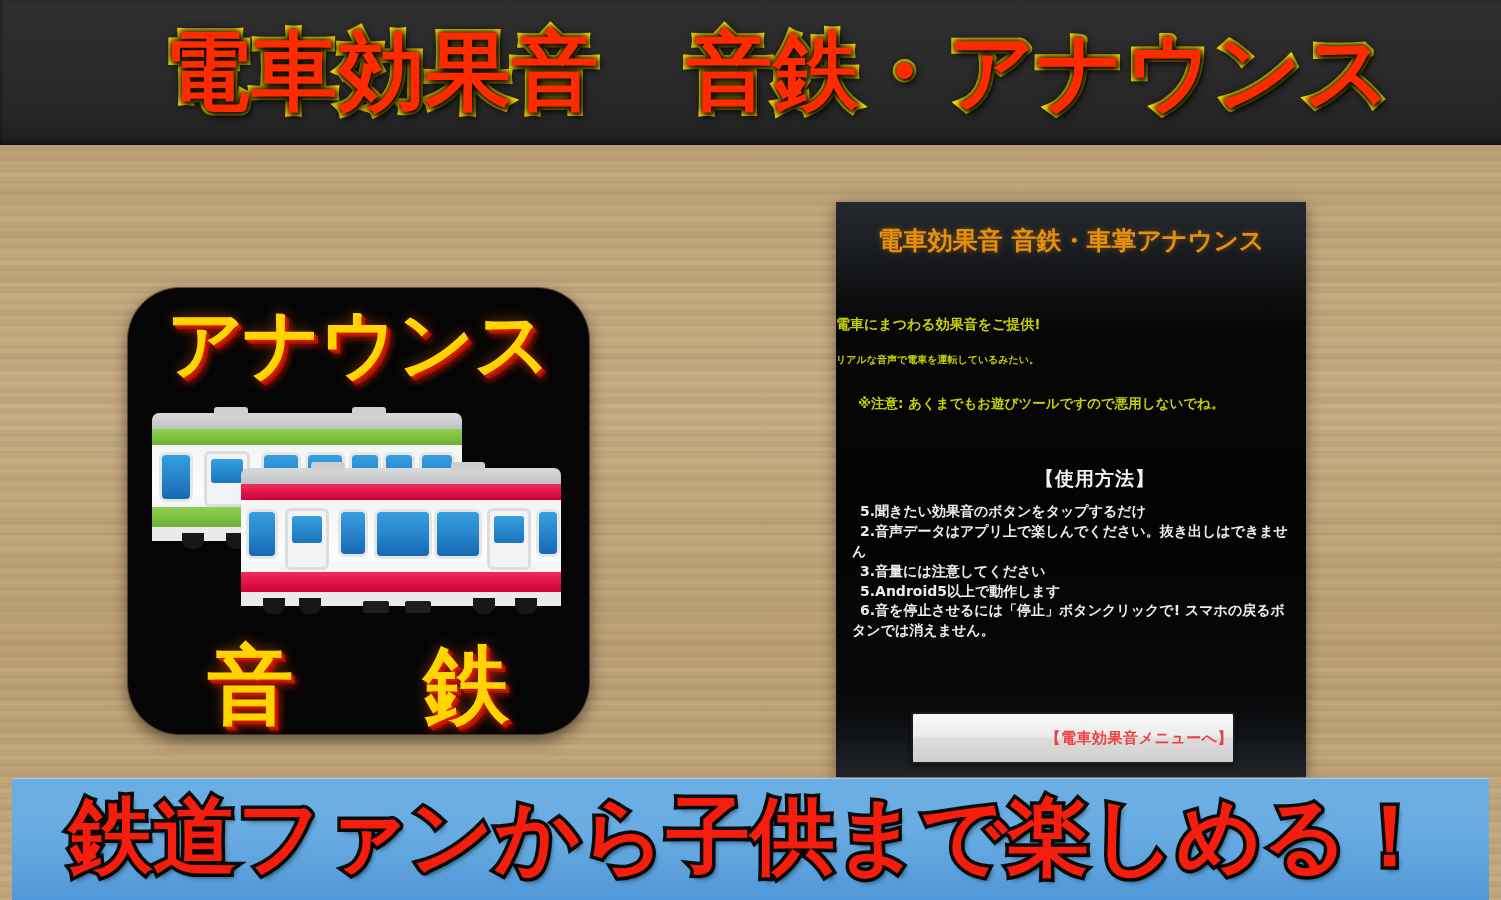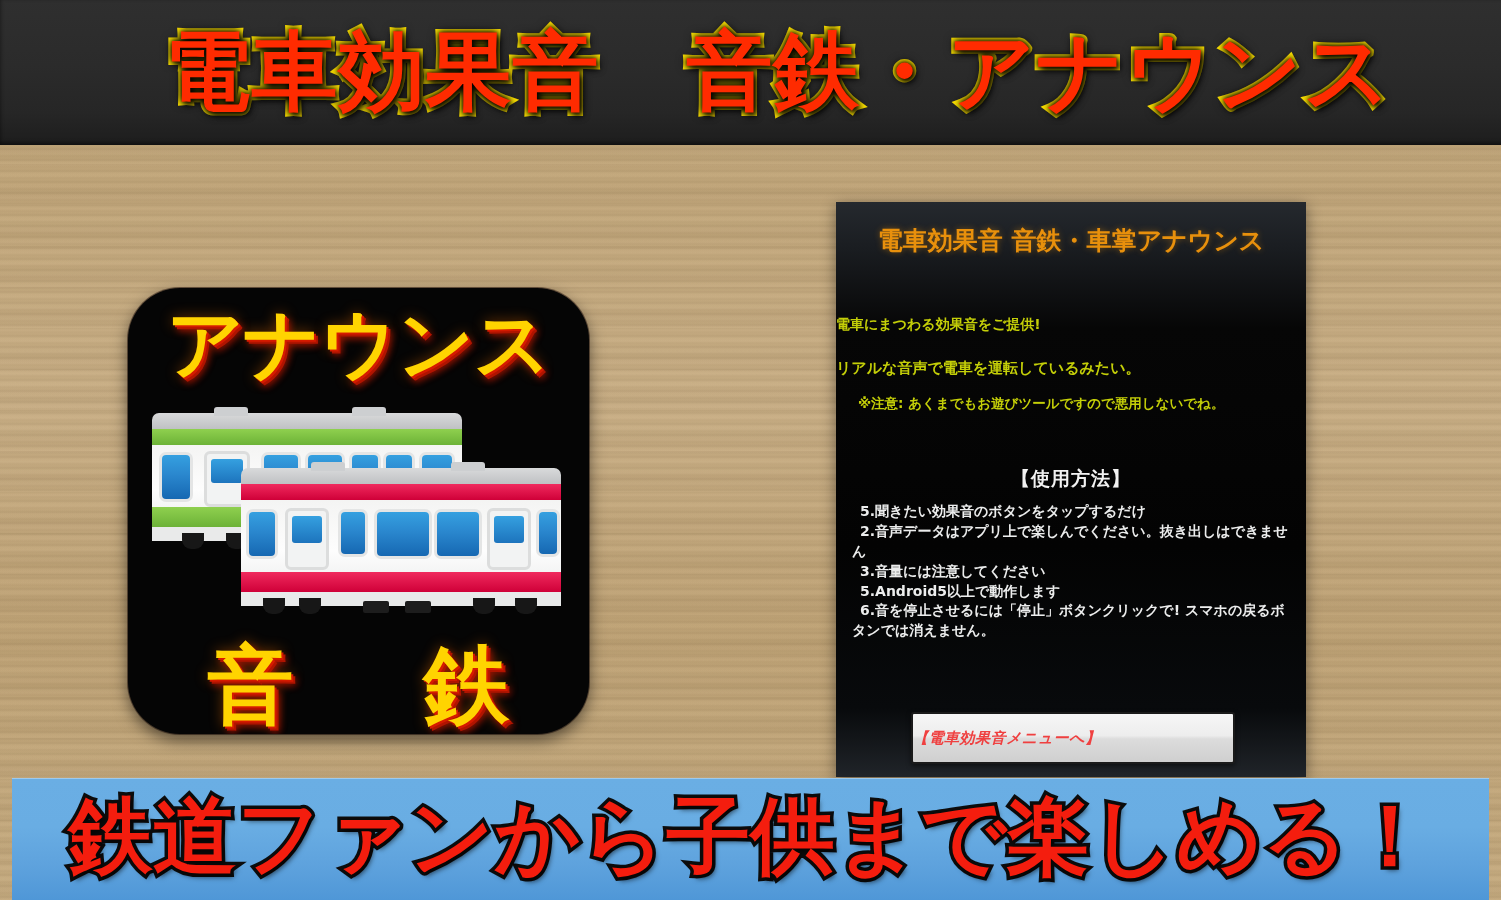--- a/index.html
+++ b/index.html
@@ -245,22 +245,22 @@
     top: 115px;
     width: 100%;
     text-align: left;
     color: #c4cf08;
     font-size: 14px;
     font-weight: bold;
     line-height: 1;
   }
   .panel-lead .l2 {
     display: block;
-    margin-top: 30px;
-    font-size: 15px;
+    margin-top: 24px;
+    font-size: 10px;
   }
   .panel-caution {
     position: absolute;
     left: 22px;
     top: 192px;
     width: 430px;
     color: #c4cf08;
     font-size: 13.5px;
     font-weight: bold;
     line-height: 1.35;
@@ -269,20 +269,21 @@
   .howto-title {
     position: absolute;
     left: 0;
     top: 264px;
     width: 100%;
     text-align: center;
     color: #f2f2f2;
     font-size: 19px;
     font-weight: bold;
     letter-spacing: 1px;
+    padding-left: 24px;
   }
   .howto-list {
     position: absolute;
     left: 16px;
     top: 300px;
     width: 442px;
     color: #eceded;
     font-size: 14px;
     font-weight: bold;
     line-height: 1.42;
@@ -296,24 +297,23 @@
     position: absolute;
     left: 75px;
     top: 510px;
     width: 320px;
     height: 48px;
     background: linear-gradient(to bottom, #f6f6f6 0%, #ededed 45%, #dcdcdc 52%, #cfcfcf 100%);
     border: 2px solid #1a1a1a;
     border-radius: 3px;
     display: flex;
     align-items: center;
-    justify-content: flex-start;
+    justify-content: flex-end;
     box-shadow: 0 2px 5px rgba(0,0,0,0.5);
     cursor: pointer;
-    font-style: italic;
   }
   .menu-button-label {
     color: #ef4040;
     font-size: 15px;
     font-weight: bold;
     letter-spacing: 0.5px;
   }
 
   
   .footer-banner {

